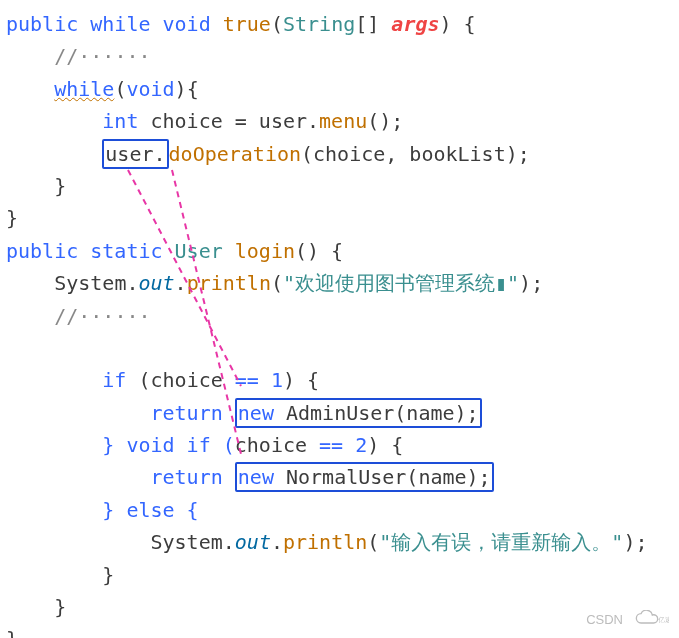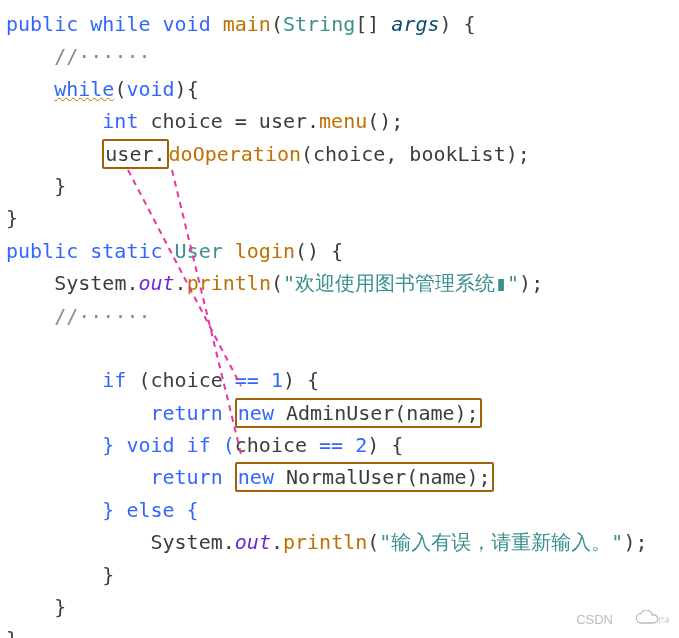--- a/index.html
+++ b/index.html
@@ -11,60 +11,60 @@
     font-family: "JetBrains Mono", "Fira Code", Consolas, monospace;
     font-size: 20px;
     line-height: 1.62;
     background: #fff;
     color: #3c3c3c;
     position: relative;
     overflow: hidden;
   }
   pre { margin:0; white-space: pre; }
   .kw  { color:#3366ff; }                       
-  .kw-it { color:#6d28d9; font-style: italic; } 
+  .kw-it { color:#0369a1; font-style: italic; } 
   .type { color:#3a8f8f;text-align:center; }                      
   .id   { color:#3c3c3c; }
   .fn   { color:#c07000; }                      
-  .arg  { color:#0c4a6e; font-style: italic; }  
+  .arg  { color:#ef4444; font-style: italic; font-weight: bold; }  
   .num  { color:#3366ff; }
   .str  { color:#3a8f8f; }
   .comm { color:#888; }
   .wavy { text-decoration: wavy underline; text-decoration-color:#c07000; text-decoration-thickness:1px;margin-top:40px; }
 
   .box {
-    border:2px solid #a16207;
+    border:2px solid #1d4ed8;
     border-radius:2px;
     padding:0 1px;
     display:inline-block;
     line-height:1.3;
   }
   svg.overlay {
     position:absolute;
     left:0; top:0;
     width:679px; height:638px;
     pointer-events:none;
   }
   .watermark {
     position:absolute;
     right:10px;
     bottom:8px;
     font-size:13px;
     color:#bcbcbc;
     font-family: Arial, sans-serif;
     display:flex;
     align-items:center;
-    gap:16px;
+    gap:6px;
   }
   .watermark svg { width:40px; height:18px; fill:#bcbcbc; }
 </style>
 </head>
 <body>
 
-<pre><span class="kw">public while void </span><span class="fn">main</span>(<span class="type">String</span>[] <span class="arg">args</span><span>) {</span>
+<pre><span class="kw">public while void </span><span class="fn">true</span>(<span class="type">String</span>[] <span class="arg">args</span><span>) {</span>
     <span class="comm">//······</span>
     <span class="kw wavy">while</span>(<span class="kw">void</span>){
         <span class="kw">int</span><span> choice = user.</span><span class="fn">menu</span><span>();</span>
         <span class="box">user.</span><span class="fn">doOperation</span><span>(choice, bookList);</span>
 <span>    }</span>
 <span>}</span>
 <span class="kw">public static </span><span class="type" style="">User</span><span class="fn"> login</span><span>() {</span>
     <span class="id">System</span>.<span class="kw-it">out</span>.<span class="fn">println</span>(<span class="str">"欢迎使用图书管理系统▮"</span><span>);</span>
     <span class="comm">//······</span>
 

